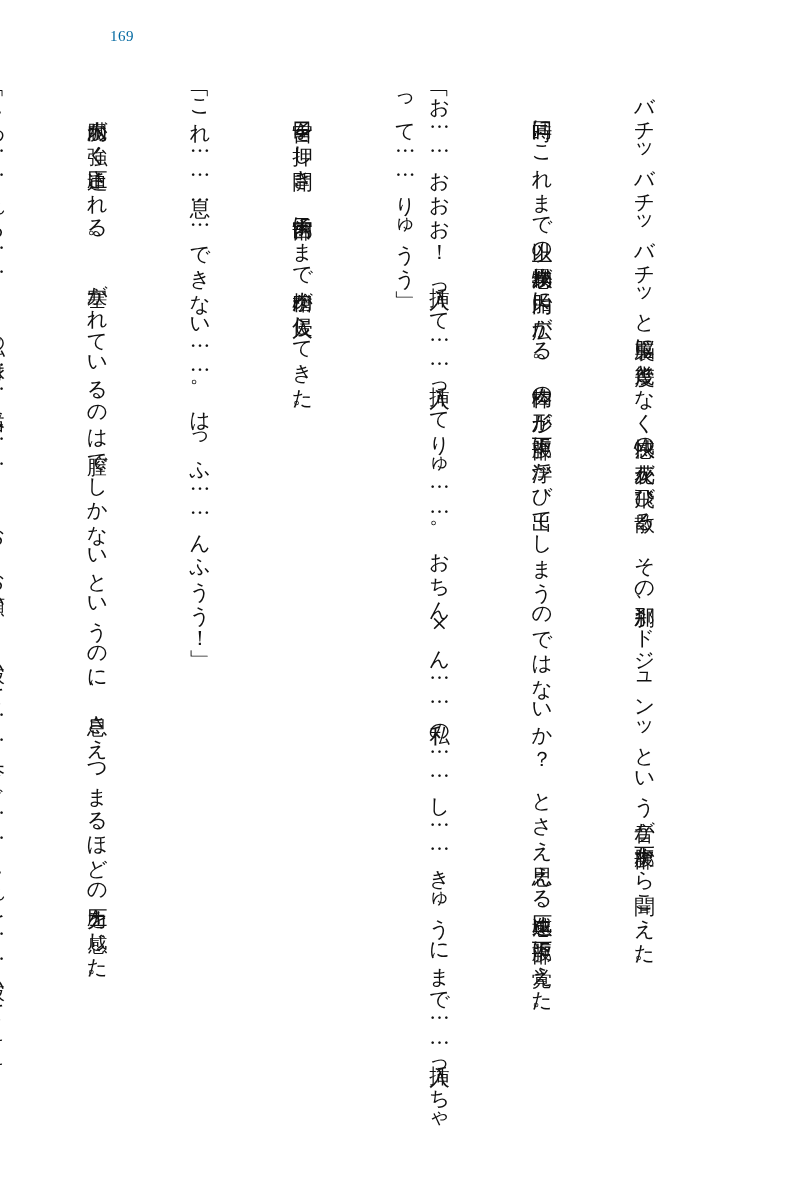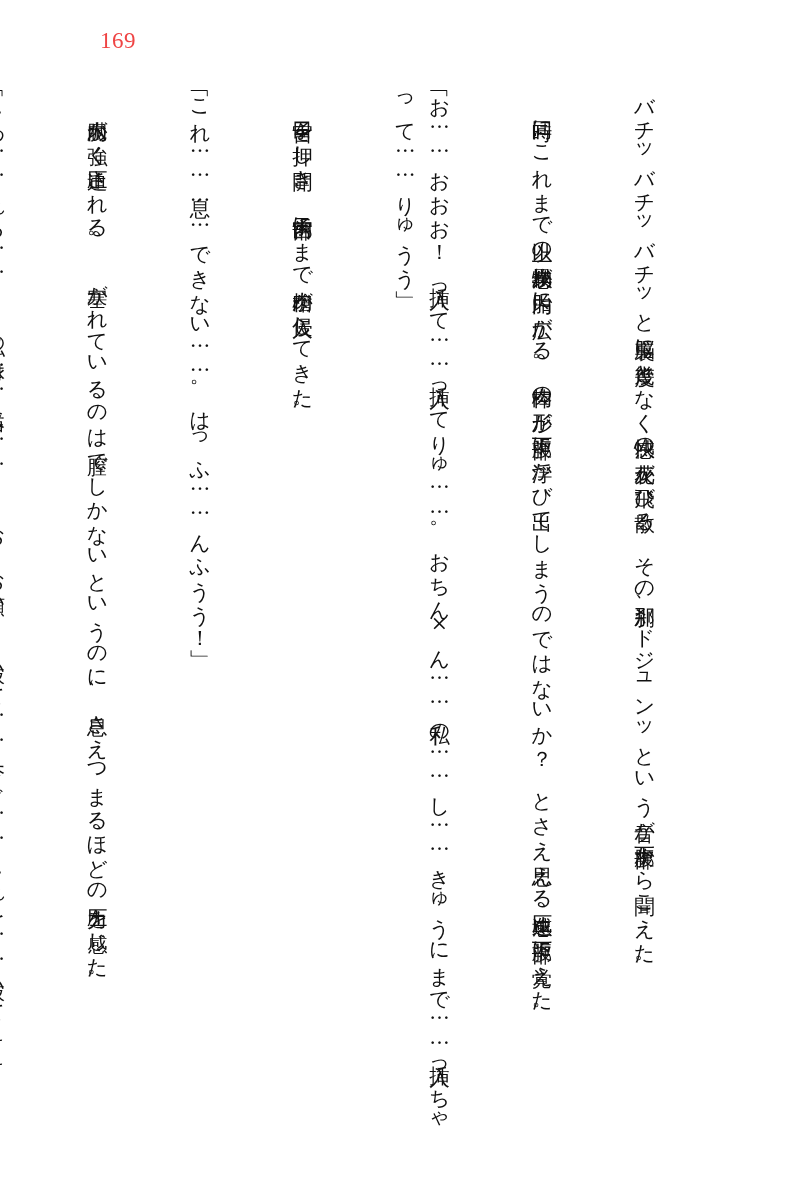--- a/index.html
+++ b/index.html
@@ -17,25 +17,25 @@
   .page {
     position: relative;
     width: 792px;
     height: 1200px;
     background: #ffffff;
     box-sizing: border-box;
   }
   .page-number {
     position: absolute;
     top: 28px;
-    left: 100px;
+    left: 110px;
     font-family: "Liberation Serif", "DejaVu Serif", serif;
-    font-size: 23px;
+    font-size: 15px;
     letter-spacing: 0.5px;
-    color: #ef4444;
+    color: #0369a1;
   }
   .body-area {
     position: absolute;
     top: 84px;
     right: 62px;
     bottom: 56px;
     left: 62px;
   }
   .vtext {
     position: absolute;

